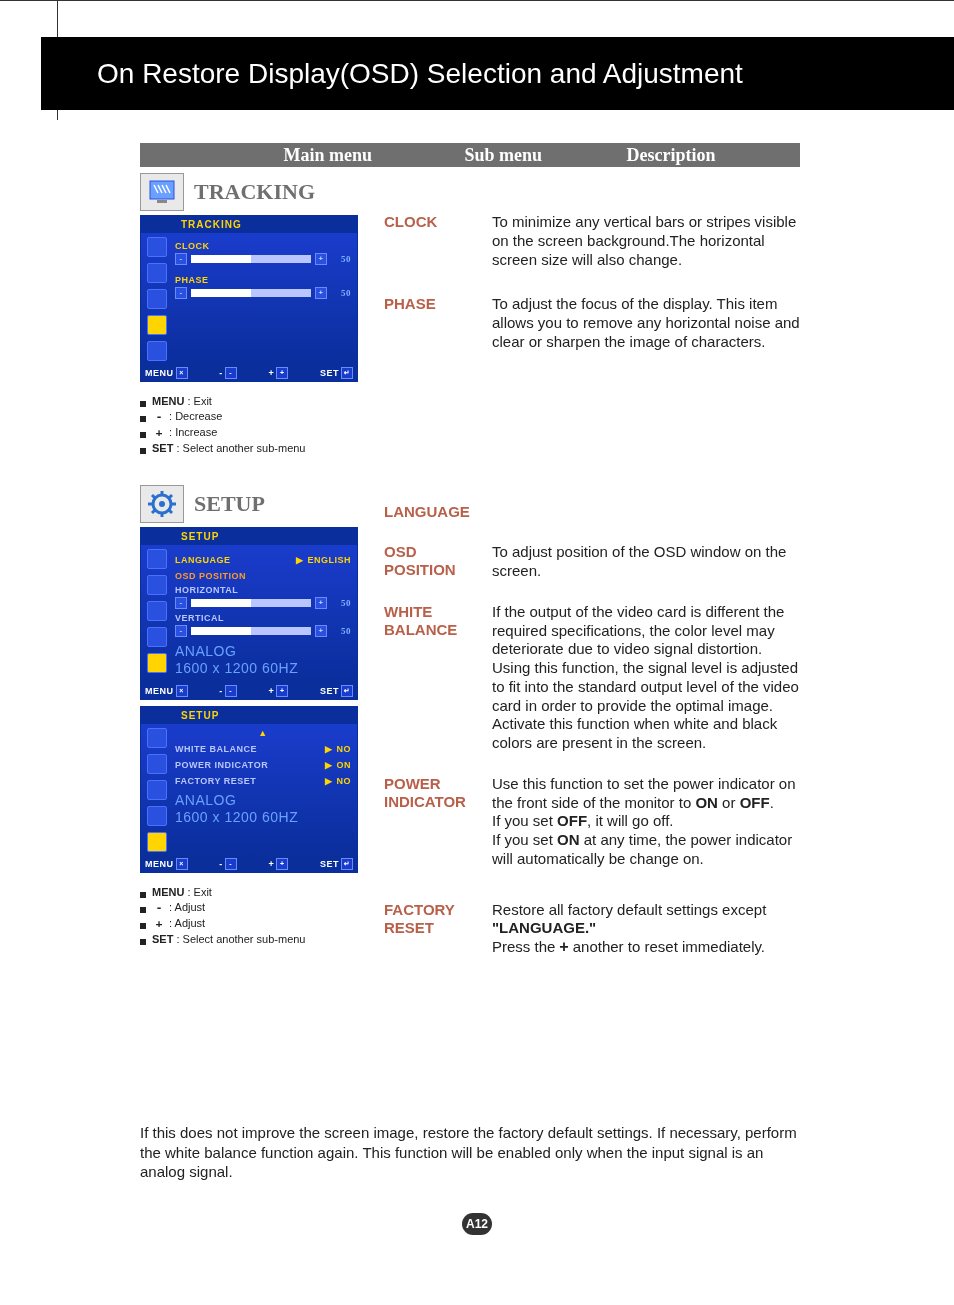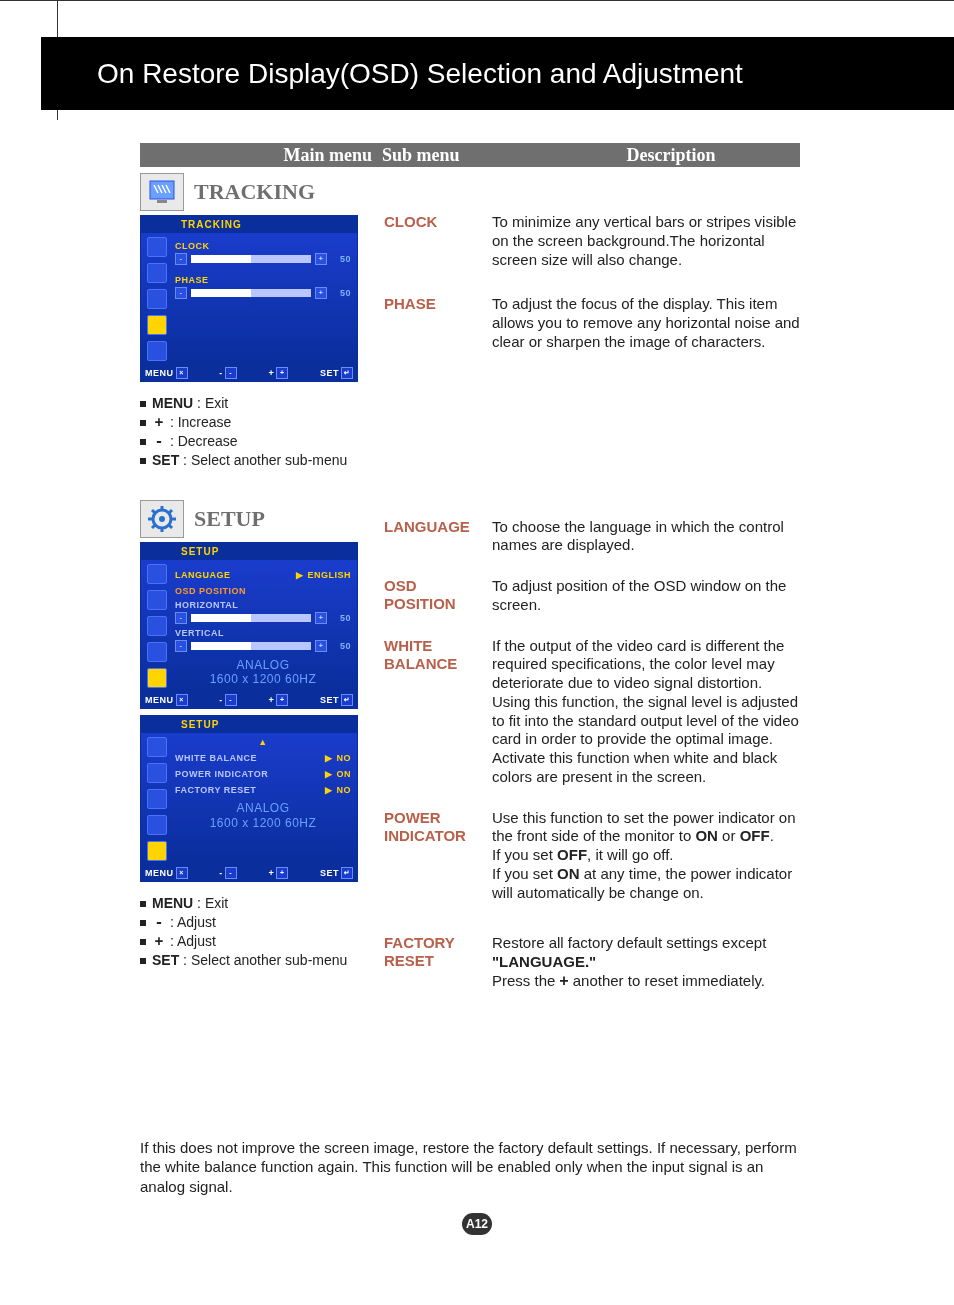--- a/index.html
+++ b/index.html
@@ -56,21 +56,21 @@
     background: #6f6f6f;
     color: #fff;
     font-family: Georgia, 'Times New Roman', serif;
     font-weight: bold;
     font-size: 18px;
     display: flex;
     height: 24px;
     align-items: center;
   }
   .col-main { width: 232px; text-align: right; }
-  .col-sub { width: 160px; text-align: left; padding-left: 10px; }
+  .col-sub { width: 160px; text-align: right; padding-left: 10px; }
   .col-desc { flex: 1; text-align: center; }
 
   .section-head {
     display: flex;
     align-items: center;
     margin-top: 6px;
   }
   .sec-icon {
     width: 42px;
     height: 36px;
@@ -159,25 +159,24 @@
     position: relative;
   }
   .slider .track::after {
     content: '';
     position: absolute;
     left: 0; top: 0;
     height: 100%;
     width: 50%;
     background: #fff;
   }
-  .slider .val { color: #7fb2ff; font-weight: bold; width: 20px; text-align: right; }
+  .slider .val { color: #7fb2ff; font-weight: bold; width: 20px; text-align: right; font-family: Liberation Serif, serif; }
   .osd-info {
-    text-align: center;
     color: #6aa0ff;
-    font-size: 12px;
+    font-size: 14px;
     letter-spacing: 0.5px;
     margin: 6px 0 2px 0;
     line-height: 1.2;
   }
   .osd-optrow {
     display: flex;
     justify-content: space-between;
     align-items: center;
     margin: 6px 0;
     font-size: 9px;
@@ -202,21 +201,21 @@
     width: 10px; height: 10px;
     border: 1px solid #6a8aff;
     background: #1a3ccc;
     font-size: 7px;
     line-height: 10px;
     text-align: center;
   }
 
   .legend {
     margin-top: 12px;
-    font-size: 14px;
+    font-size: 11px;
     line-height: 1.35;
   }
   .legend .li {
     display: flex;
     align-items: flex-start;
     gap: 6px;
   }
   .legend .sq {
     width: 6px; height: 6px; background: #222; margin-top: 7px;
   }
@@ -359,25 +358,25 @@
         </div>
       </div>
 
       <div class="legend">
         <div class="li">
             <div class="sq"></div>
             <div><span class="b">MENU</span><span> : Exit</span></div>
           </div>
         <div class="li">
             <div class="sq"></div>
+            <div><span class="sym">-</span><span> : Decrease</span></div>
+          </div>
+        <div class="li">
+            <div class="sq"></div>
             <div><span class="sym">+</span><span> : Increase</span></div>
-          </div>
-        <div class="li">
-            <div class="sq"></div>
-            <div><span class="sym">-</span><span> : Decrease</span></div>
           </div>
         <div class="li">
             <div class="sq"></div>
             <div><span class="b">SET</span><span> : Select another sub-menu</span></div>
           </div>
       </div>
 
       <div class="right-col tracking">
         <div class="row-item">
           <div class="sub">CLOCK</div>
@@ -537,21 +536,20 @@
           </div>
         <div class="li">
             <div class="sq"></div>
             <div><span class="b">SET</span><span> : Select another sub-menu</span></div>
           </div>
       </div>
 
       <div class="right-col setup" style="top:6px;">
         <div class="row-item">
           <div class="sub">LANGUAGE</div>
-          <div class="desc">To choose the language in which the control names are displayed.</div>
         </div>
         <div class="row-item" style="margin-top:22px;">
           <div class="sub">OSD POSITION</div>
           <div class="desc">To adjust position of the OSD window on the screen.</div>
         </div>
         <div class="row-item" style="margin-top:22px;">
           <div class="sub">WHITE BALANCE</div>
           <div class="desc">If the output of the video card is different the required specifications, the color level may deteriorate due to video signal distortion. Using this function, the signal level is adjusted to fit into the standard output level of the video card in order to provide the optimal image. Activate this function when white and black colors are present in the screen.</div>
         </div>
         <div class="row-item" style="margin-top:22px;">

